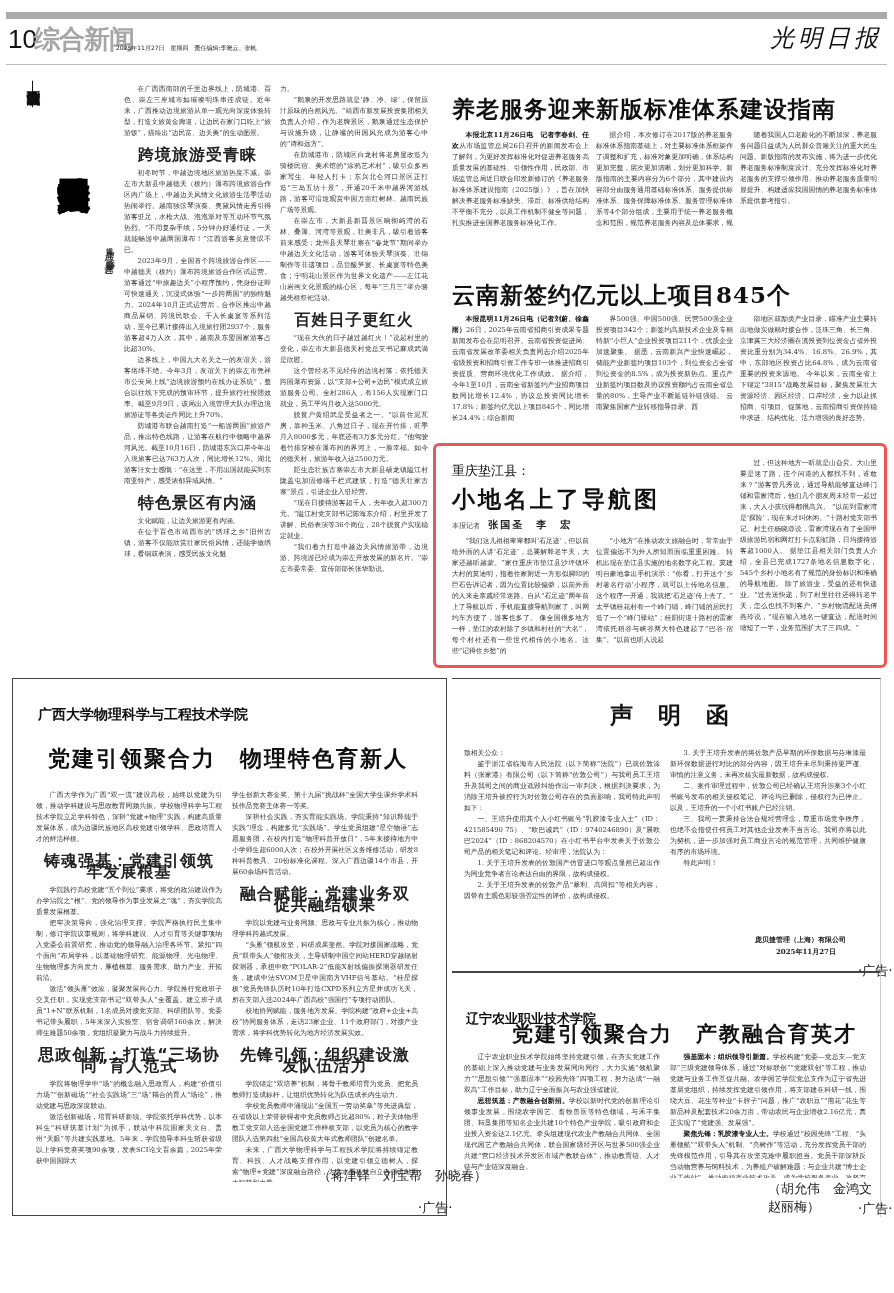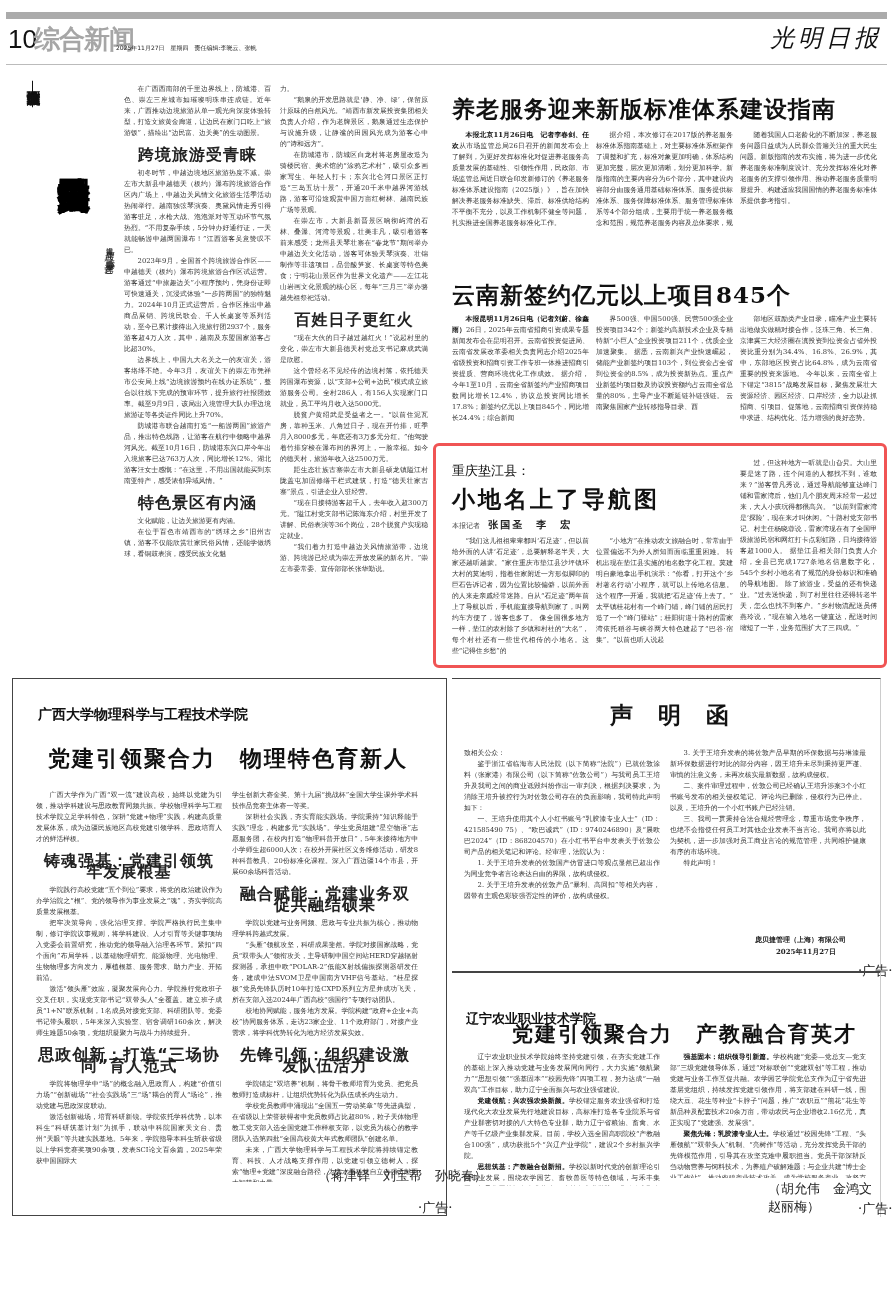--- a/index.html
+++ b/index.html
@@ -171,21 +171,20 @@
 </div>
 <div class="abs" style="left:755px;top:935px;font-size:7px;font-weight:bold;color:#222;">庞贝捷管理（上海）有限公司</div>
 <div class="abs" style="left:776px;top:947px;font-size:7px;font-weight:bold;color:#222;">2025年11月27日</div>
 <div class="abs ad-tag" style="left:858px;top:962px;">·广告·</div>
 
 <div class="abs ad-right2"></div>
 <div class="abs" style="left:466px;top:992px;font-family:'DejaVu Sans',sans-serif;font-weight:bold;font-size:13px;color:#111;margin-top:18px;">辽宁农业职业技术学院</div>
 <div class="abs h-big" style="left:512px;top:1020px;font-size:21px;letter-spacing:2px;">党建引领聚合力　产教融合育英才</div>
 <div class="abs body-text" id="lcol1" style="left:464px;top:1052px;width:196px;height:134px;overflow:hidden;">
     <p>辽宁农业职业技术学院始终坚持党建引领，在夯实党建工作的基础上深入推动党建与业务发展同向同行，大力实施“领航聚力”“思想引领”“强基固本”“校园先锋”四项工程，努力达成“一融双高”工作目标，助力辽宁全面振兴与农业强省建设。</p>
-    <p><b style="color: rgb(17, 17, 17);">党建领航：兴农强农焕新颜。</b>学校锚定服务农业强省和打造现代化大农业发展先行地建设目标，高标准打造各专业院系与省产业群密切对接的八大特色专业群，助力辽宁省粮油、畜禽、水产等千亿级产业集群发展。目前，学校入选全国高职院校“产教融合100强”，成功获批5个“兴辽产业学院”，建设2个乡村振兴学院。</p>
     <p><b style="color: rgb(17, 17, 17);">思想筑基：产教融合创新招。</b>学校以新时代党的创新理论引领事业发展，围绕农学园艺、畜牧兽医等特色领域，与禾丰集团、耘垦集团等知名企业共建10个特色产业学院，吸引政府和企业投入资金达2.1亿元。牵头组建现代农业产教融合共同体、全国现代园艺产教融合共同体，联合国家级经开区与世界500强企业共建“营口经济技术开发区市域产教联合体”，推动教育链、人才链与产业链深度融合。</p>
   </div>
 <div class="abs body-text" id="lcol2" style="left:670px;top:1052px;width:196px;height:126px;overflow:hidden;">
     <p><b style="color: rgb(17, 17, 17);">强基固本：组织领导引新篇。</b>学校构建“党委—党总支—党支部”三级党建领导体系，通过“对标联创”“党建双创”等工程，推动党建与业务工作互促共融。农学园艺学院党总支作为辽宁省先进基层党组织，持续发挥党建引领作用，将支部建在科研一线，围绕大豆、花生等种业“卡脖子”问题，推广“农职豆”“熊花”花生等新品种及配套技术20余万亩，带动农民与企业增收2.16亿元，真正实现了“党建强、发展强”。</p>
     <p><b style="color: rgb(17, 17, 17);">聚焦先锋：乳胶漆专业人士。</b>学校通过“校园先锋”工程、“头雁领航”“双带头人”机制、“亮树作”等活动，充分发挥党员干部的先锋模范作用，引导其在攻坚克难中履职担当。党员干部深耕反刍动物营养与饲料技术，为养殖户破解难题；与企业共建“博士企业工作站”，推动肉鸡产业技术攻关，成为学校服务产业、攻坚克难的生动缩影。</p>
   </div>
 <div class="abs ad-tag" style="left:768px;top:1180px;">（胡允伟　金鸿文　赵丽梅）</div>
 <div class="abs ad-tag" style="left:858px;top:1200px;">·广告·</div>
 
 </body></html>

